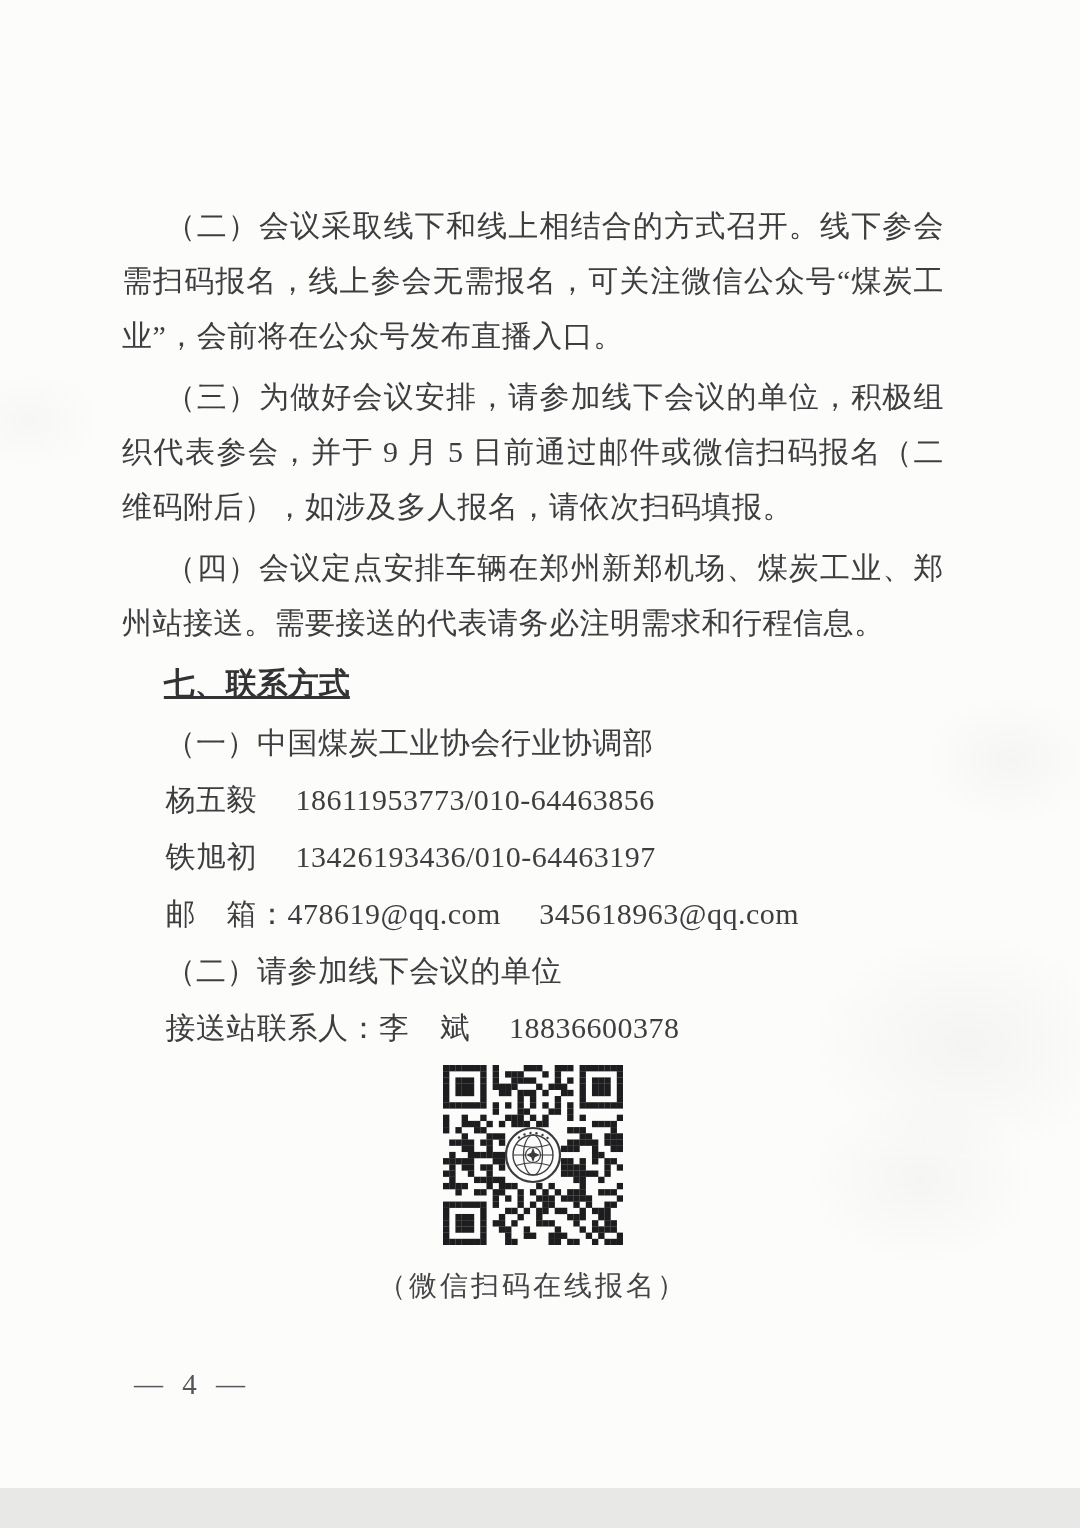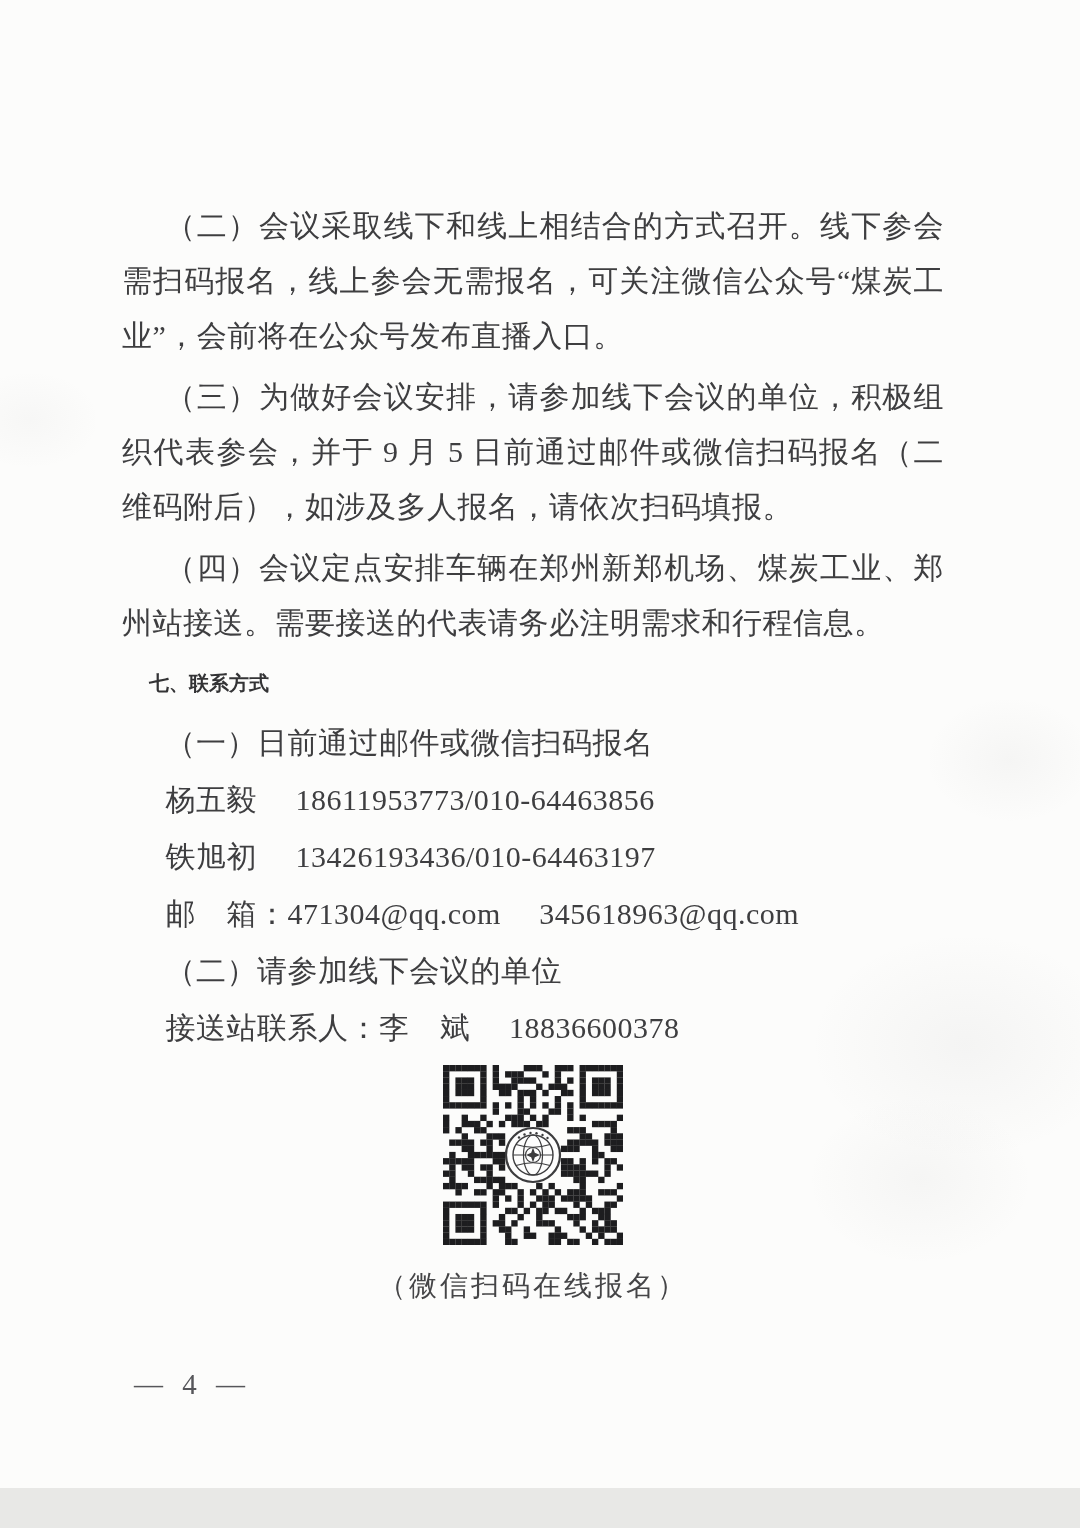--- a/index.html
+++ b/index.html
@@ -33,25 +33,26 @@
     line-height: 55px;
     text-align: justify;
     text-justify: inter-character;
     text-indent: 1.45em;
     margin: 0 0 6px 0;
     letter-spacing: 0.5px;
   }
   .section-heading {
     font-family: "Liberation Sans", "DejaVu Sans", sans-serif;
     font-weight: bold;
-    font-size: 20px;
+    font-size: 31px;
     line-height: 55px;
     color: #333335;
     padding-left: 1.35em;
     margin: 0 0 4px 0;
+    text-decoration: underline;
   }
   .contact-line {
     font-size: 30px;
     line-height: 55px;
     padding-left: 1.45em;
     margin: 0 0 2px 0;
     white-space: pre;
     letter-spacing: 0.5px;
   }
   .qr-block {
@@ -100,24 +101,24 @@
   <div class="content">
 
     <p class="para">（二）会议采取线下和线上相结合的方式召开。线下参会需扫码报名，线上参会无需报名，可关注微信公众号“煤炭工业”，会前将在公众号发布直播入口。</p>
 
     <p class="para">（三）为做好会议安排，请参加线下会议的单位，积极组织代表参会，并于 9 月 5 日前通过邮件或微信扫码报名（二维码附后），如涉及多人报名，请依次扫码填报。</p>
 
     <p class="para">（四）会议定点安排车辆在郑州新郑机场、煤炭工业、郑州站接送。需要接送的代表请务必注明需求和行程信息。</p>
 
     <h2 class="section-heading">七、联系方式</h2>
 
-    <div class="contact-line">（一）日前通过邮件或微信扫码报名</div>
+    <div class="contact-line">（一）中国煤炭工业协会行业协调部</div>
     <div class="contact-line">杨五毅　 18611953773/010-64463856</div>
     <div class="contact-line">铁旭初　 13426193436/010-64463197</div>
-    <div class="contact-line">邮　箱：471304@qq.com　 345618963@qq.com</div>
+    <div class="contact-line">邮　箱：478619@qq.com　 345618963@qq.com</div>
     <div class="contact-line">（二）请参加线下会议的单位</div>
     <div class="contact-line">接送站联系人：李　斌　 18836600378</div>
 
     <div class="qr-block">
       <div class="qr-wrap">
         <svg class="qr" id="qr-svg" viewBox="0 0 180 180" xmlns="http://www.w3.org/2000/svg">
             <g fill="#1d1d1f">
               <rect x="0.00" y="0.00" width="6.36" height="6.36"></rect>
               <rect x="6.21" y="0.00" width="6.36" height="6.36"></rect>
               <rect x="12.41" y="0.00" width="6.36" height="6.36"></rect>

